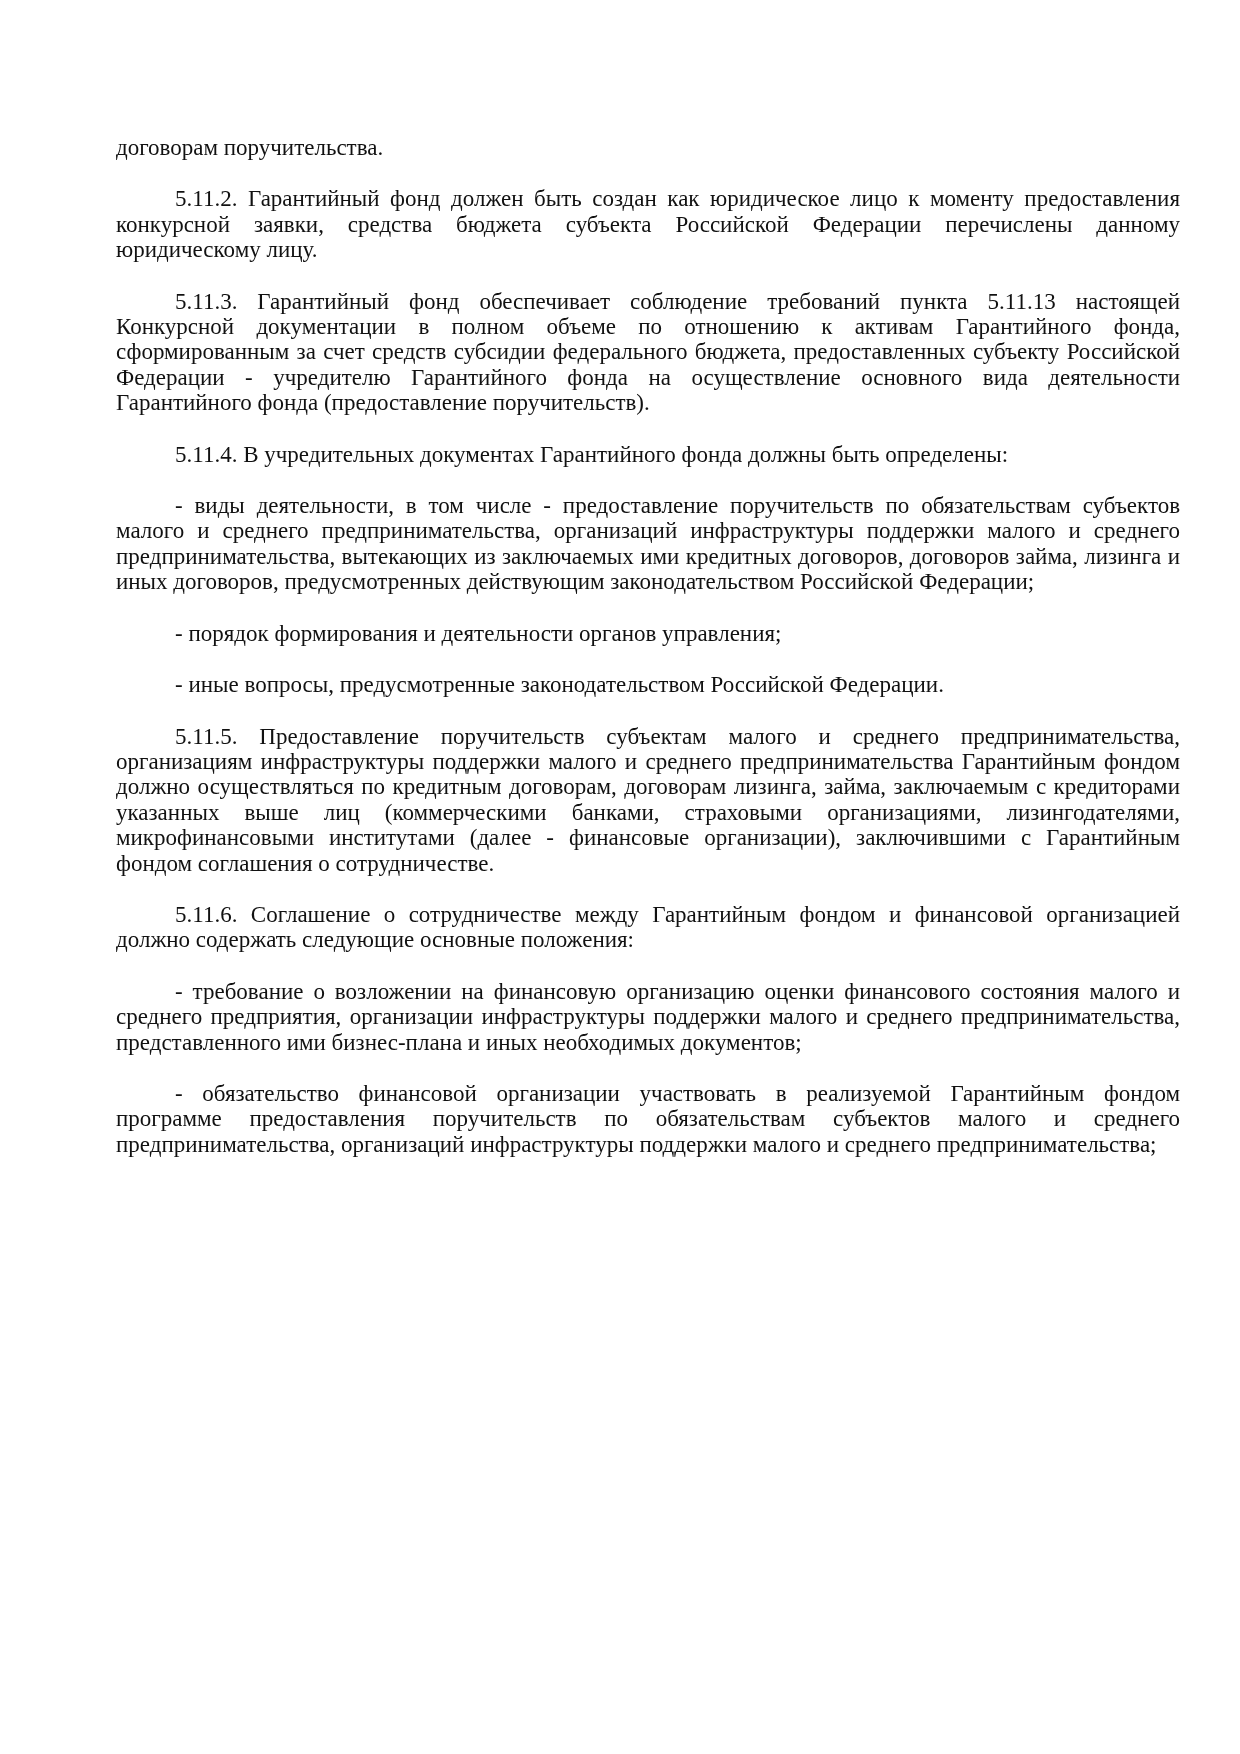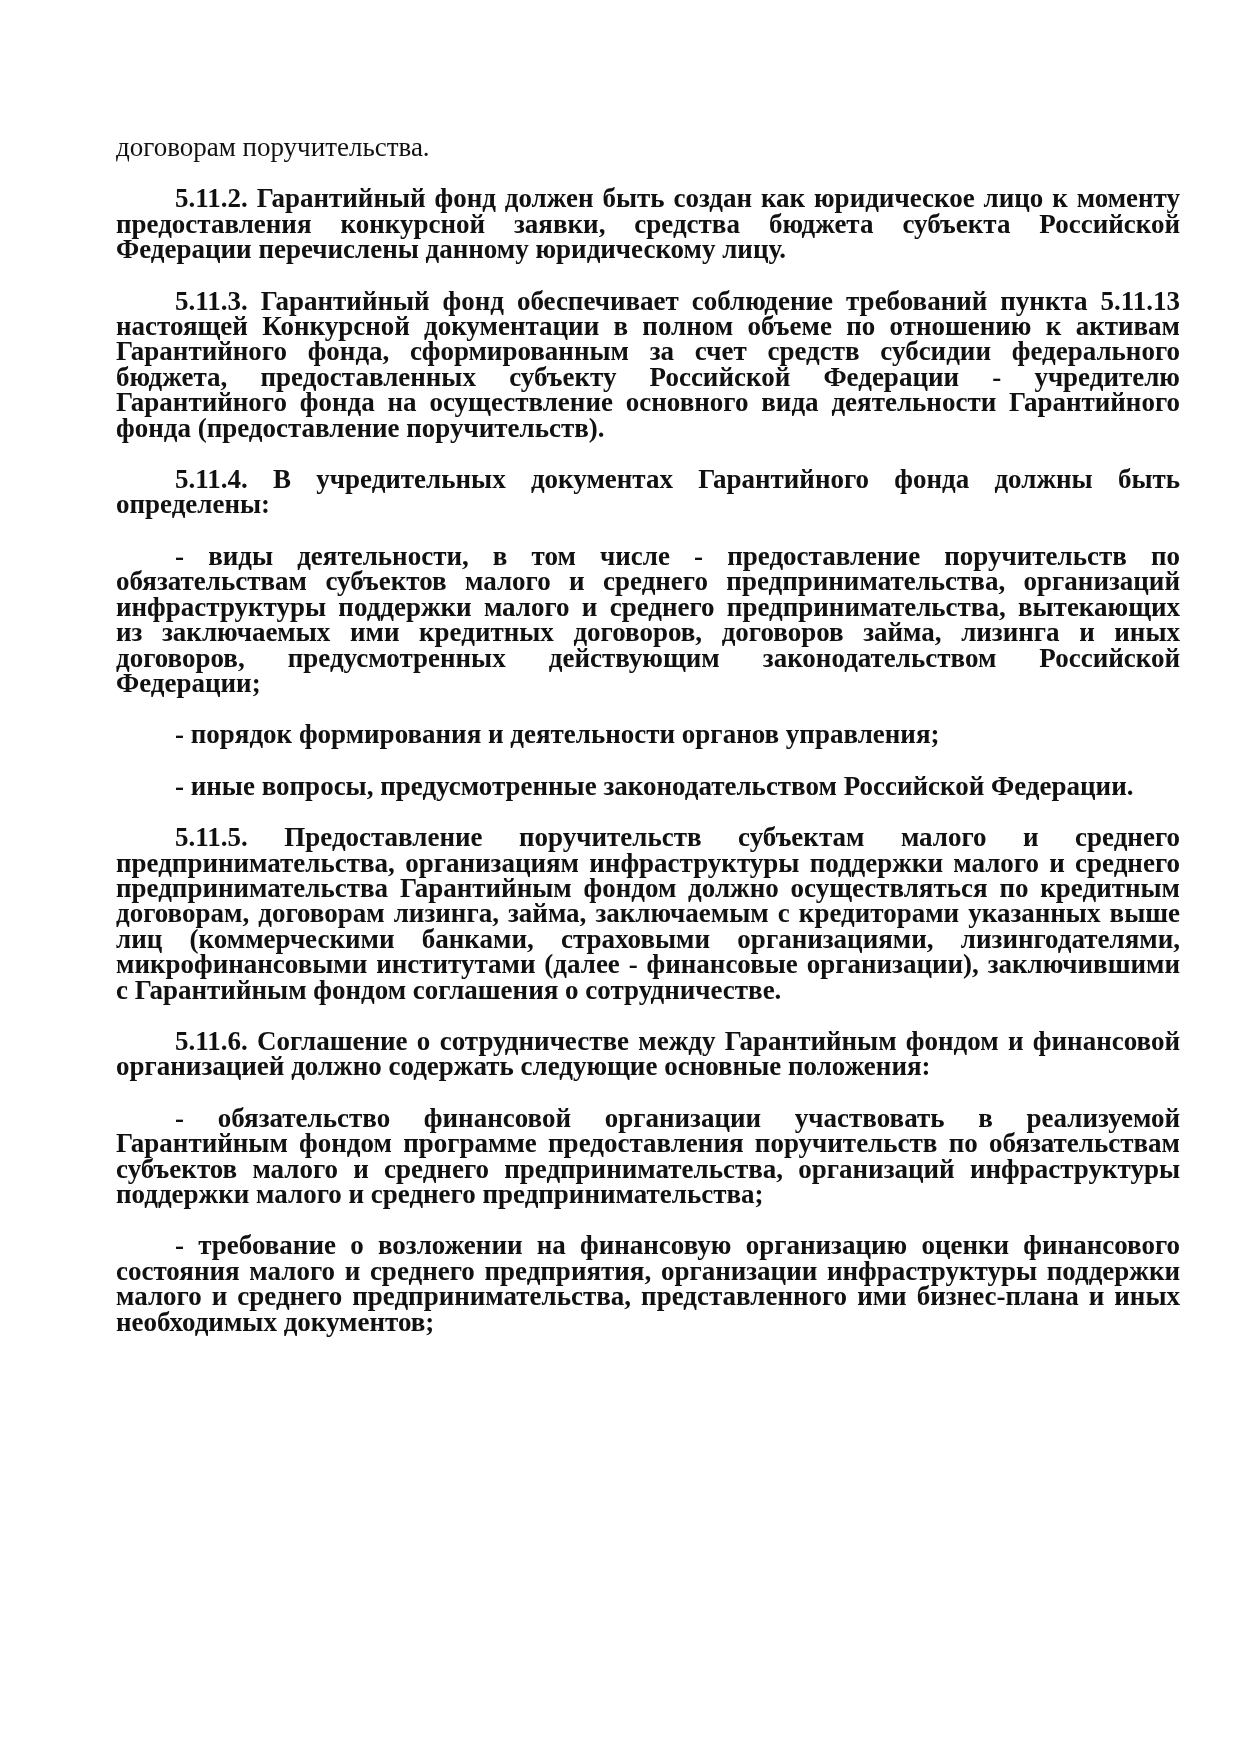--- a/index.html
+++ b/index.html
@@ -12,45 +12,44 @@
       height: 1754px;
       position: relative;
       overflow: hidden;
     }
     .page {
       position: absolute;
       left: 116px;
       top: 135px;
       width: 1064px;
       font-family: "Liberation Serif", "DejaVu Serif", serif;
-      font-size: 27px;
+      font-size: 23px;
       line-height: 25.4px;
       color: #111111;
     }
     .p {
       margin: 0 0 26px 0;
       text-align: justify;
       text-indent: 0;
     }
     .p.indent {
       text-indent: 59px;
-      font-weight: bold;
     }
     .p.noindent {
       text-indent: 0;
     }
   </style>
 </head>
 <body>
 
 <div class="page">
   <p class="p noindent">договорам поручительства.</p>
   <p class="p indent">5.11.2. Гарантийный фонд должен быть создан как юридическое лицо к моменту предоставления конкурсной заявки, средства бюджета субъекта Российской Федерации перечислены данному юридическому лицу.</p>
   <p class="p indent">5.11.3. Гарантийный фонд обеспечивает соблюдение требований пункта 5.11.13 настоящей Конкурсной документации в полном объеме по отношению к активам Гарантийного фонда, сформированным за счет средств субсидии федерального бюджета, предоставленных субъекту Российской Федерации - учредителю Гарантийного фонда на осуществление основного вида деятельности Гарантийного фонда (предоставление поручительств).</p>
   <p class="p indent">5.11.4. В учредительных документах Гарантийного фонда должны быть определены:</p>
   <p class="p indent">- виды деятельности, в том числе - предоставление поручительств по обязательствам субъектов малого и среднего предпринимательства, организаций инфраструктуры поддержки малого и среднего предпринимательства, вытекающих из заключаемых ими кредитных договоров, договоров займа, лизинга и иных договоров, предусмотренных действующим законодательством Российской Федерации;</p>
   <p class="p indent">- порядок формирования и деятельности органов управления;</p>
   <p class="p indent">- иные вопросы, предусмотренные законодательством Российской Федерации.</p>
   <p class="p indent">5.11.5. Предоставление поручительств субъектам малого и среднего предпринимательства, организациям инфраструктуры поддержки малого и среднего предпринимательства Гарантийным фондом должно осуществляться по кредитным договорам, договорам лизинга, займа, заключаемым с кредиторами указанных выше лиц (коммерческими банками, страховыми организациями, лизингодателями, микрофинансовыми институтами (далее - финансовые организации), заключившими с Гарантийным фондом соглашения о сотрудничестве.</p>
   <p class="p indent">5.11.6. Соглашение о сотрудничестве между Гарантийным фондом и финансовой организацией должно содержать следующие основные положения:</p>
+  <p class="p indent">- требование о возложении на финансовую организацию оценки финансового состояния малого и среднего предприятия, организации инфраструктуры поддержки малого и среднего предпринимательства, представленного ими бизнес-плана и иных необходимых документов;</p>
   <p class="p indent">- обязательство финансовой организации участвовать в реализуемой Гарантийным фондом программе предоставления поручительств по обязательствам субъектов малого и среднего предпринимательства, организаций инфраструктуры поддержки малого и среднего предпринимательства;</p>
-  <p class="p indent">- требование о возложении на финансовую организацию оценки финансового состояния малого и среднего предприятия, организации инфраструктуры поддержки малого и среднего предпринимательства, представленного ими бизнес-плана и иных необходимых документов;</p>
 </div>
 
 </body></html>

